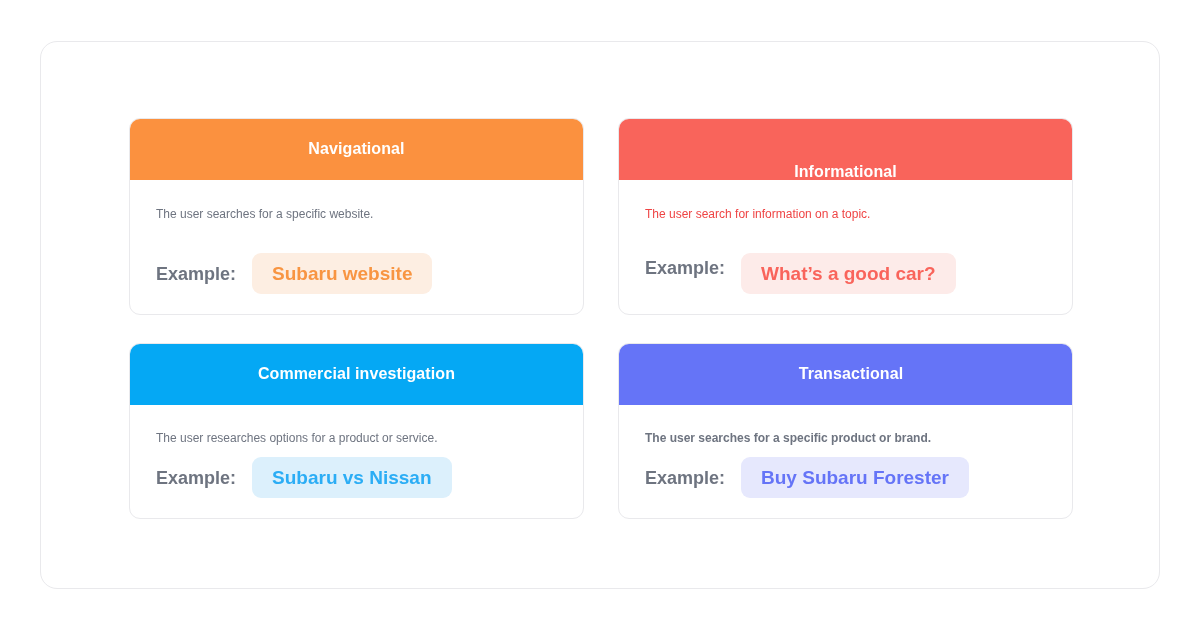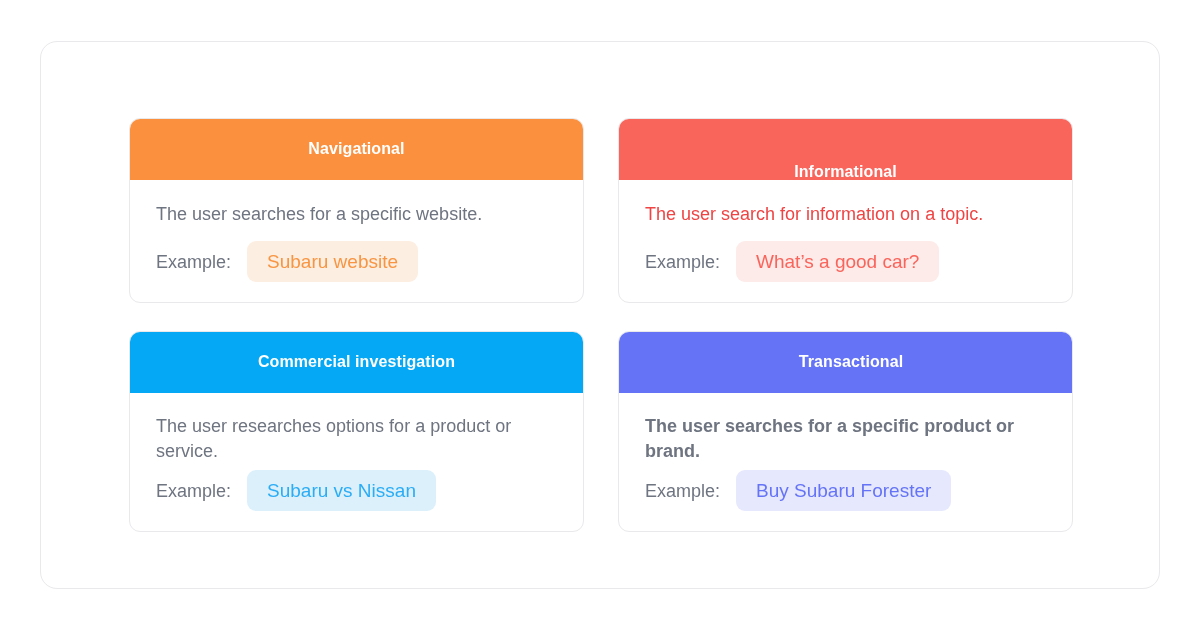--- a/index.html
+++ b/index.html
@@ -77,30 +77,31 @@
 
   .card-body {
     flex: 1;
     padding: 22px 26px 20px 26px;
     display: flex;
     flex-direction: column;
   }
 
   .card-desc {
     color: #6e7480;
-    font-size: 18px;
+    font-size: 12px;
     line-height: 25px;
     margin: 0;
   }
 
   .example-row {
     display: flex;
     align-items: center;
     margin-top: auto;
     padding-top: 14px;
+    font-weight: bold;
   }
 
   .example-label {
     color: #6e7480;
     font-size: 18px;
     line-height: 1;
     margin-right: 16px;
   }
 
   .chip {
@@ -137,21 +138,21 @@
       </div>
 
       <div class="card" style="border-color: rgb(233, 233, 236);">
         <div class="card-header" style="background: rgb(249, 100, 91); align-items: flex-end;">
           <span class="card-title" style="color: rgb(255, 255, 255);">Informational</span>
         </div>
         <div class="card-body">
           <p class="card-desc" style="color: #ef4444;">The user search for information on a topic.</p>
           <div class="example-row">
             <span class="example-label" style="color: rgb(110, 116, 128);">Example:</span>
-            <span class="chip" style="background: rgb(253, 235, 233); color: rgb(249, 100, 91);">What’s a good car?</span>
+            <span class="chip" style="background: rgb(253, 235, 233); color: rgb(249, 100, 91); margin-top: 12px;">What’s a good car?</span>
           </div>
         </div>
       </div>
 
       <div class="card tall" style="border-color: rgb(233, 233, 236);">
         <div class="card-header" style="background: rgb(5, 168, 244);">
           <span class="card-title" style="color: rgb(255, 255, 255); text-align: right;">Commercial investigation</span>
         </div>
         <div class="card-body">
           <p class="card-desc" style="color: rgb(110, 116, 128);">The user researches options for a product or service.</p>

